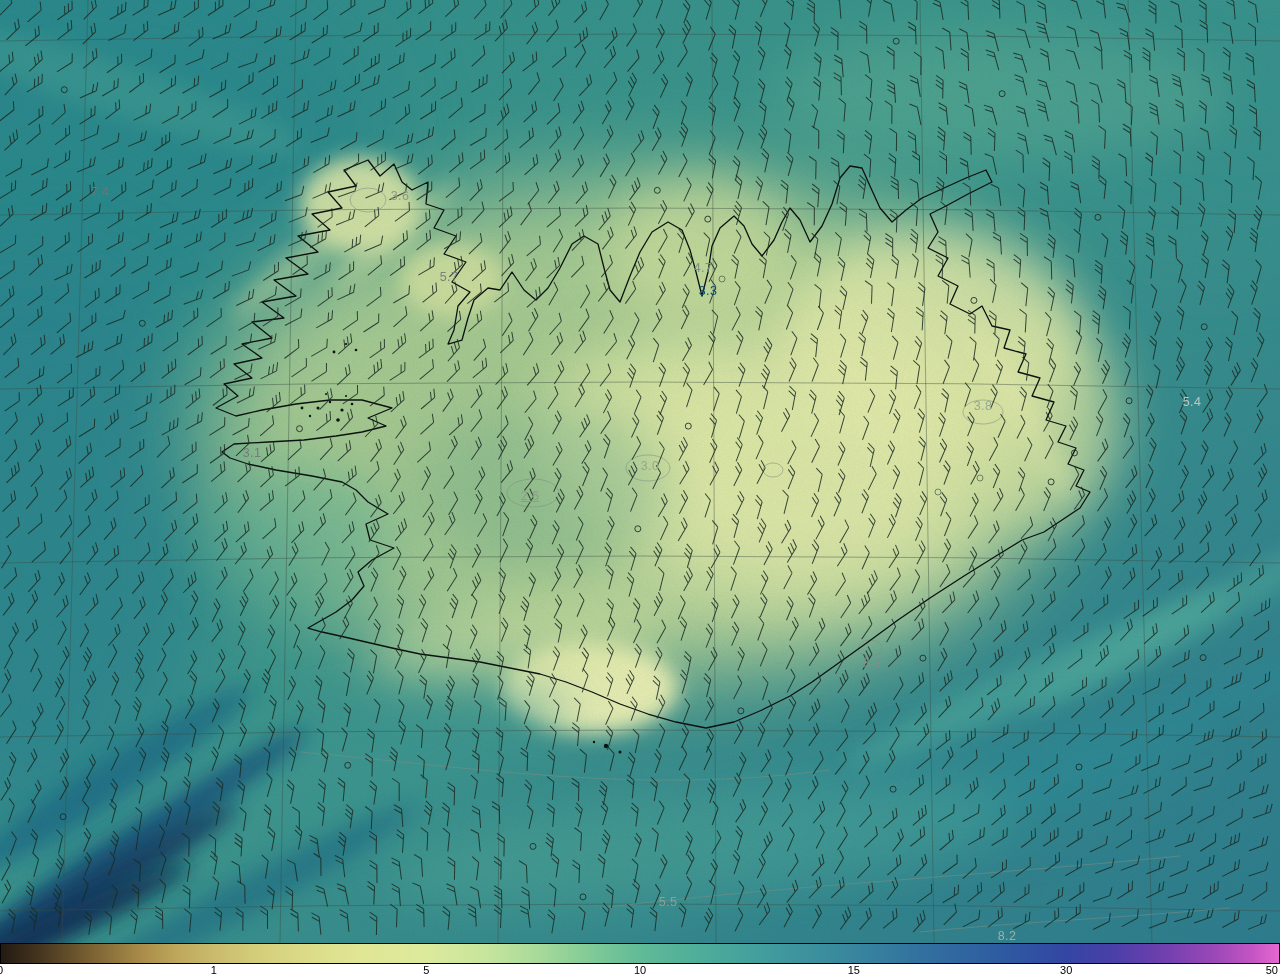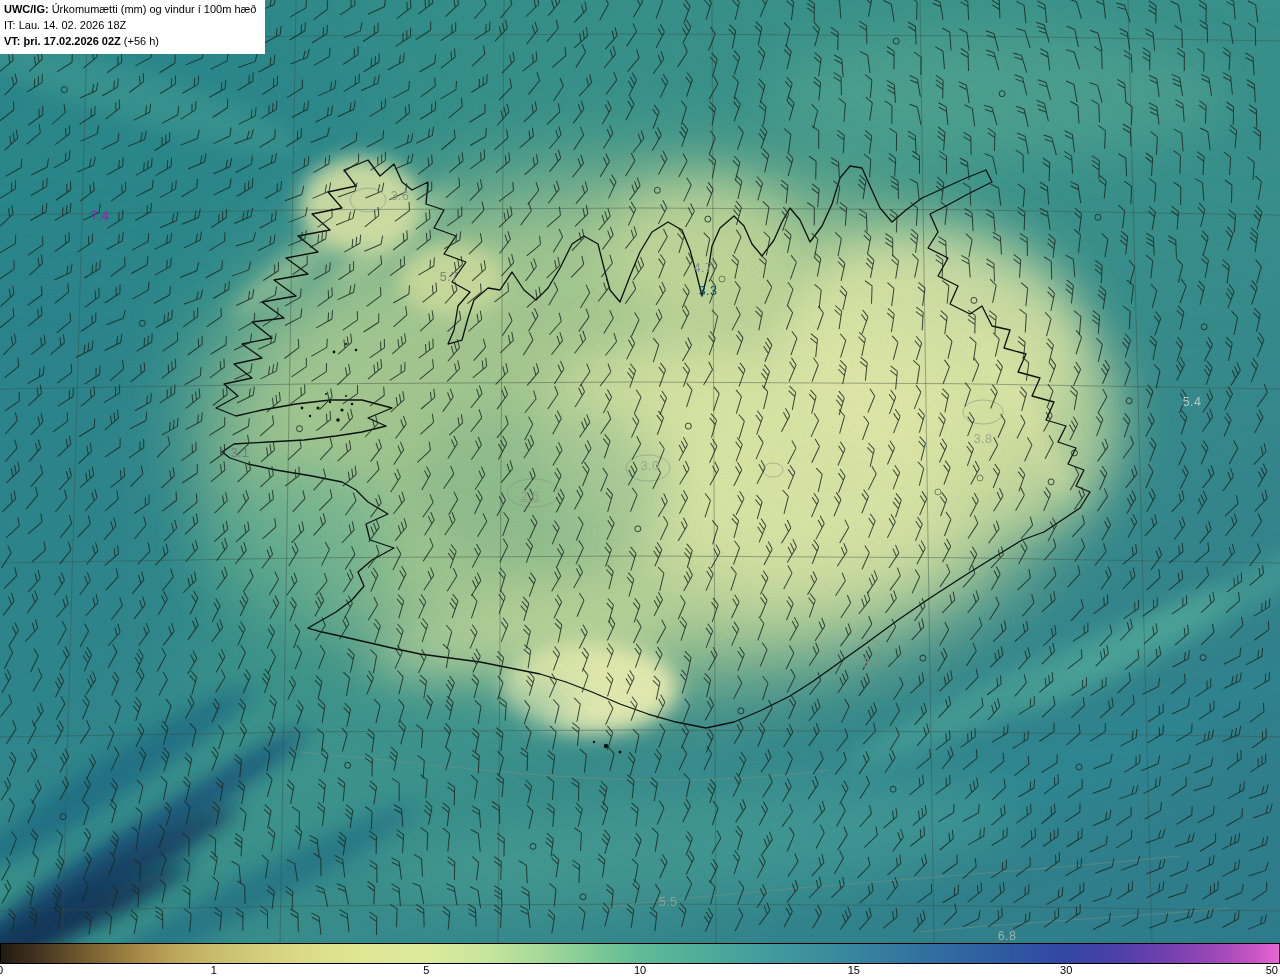--- a/index.html
+++ b/index.html
@@ -1893,40 +1893,35 @@
         <path d="M-9 0L9 0M9 0L13.8 -7.2" transform="translate(1129.6 922.3) rotate(-28.5)"></path>
         <path d="M-9 0L9 0M9 0L13.8 -7.2" transform="translate(1157.4 925.0) rotate(-21.3)"></path>
         <path d="M-9 0L9 0M9 0L13.8 -7.2M4.5 0L9.3 -7.2" transform="translate(1182.8 919.1) rotate(-17.0)"></path>
         <path d="M-9 0L9 0M9 0L13.8 -7.2M4.5 0L9.3 -7.2" transform="translate(1202.6 920.0) rotate(-19.6)"></path>
         <path d="M-9 0L9 0M9 0L13.8 -7.2M4.5 0L9.3 -7.2" transform="translate(1230.3 923.2) rotate(-28.1)"></path>
         <path d="M-9 0L9 0M9 0L13.8 -7.2M4.5 0L9.3 -7.2" transform="translate(1256.3 926.0) rotate(-22.0)"></path>
       </g>
   </svg>
 
   <div id="value-labels">
-      <div class="vlabel" style="left: 100px; top: 216px; color: #a21caf;">7.4</div>
+      <div class="vlabel" style="left: 100px; top: 192px; color: #737373;">7.4</div>
       <div class="vlabel" style="left: 400px; top: 196px; color: rgb(138, 154, 132);">3.6</div>
       <div class="vlabel" style="left: 449px; top: 277px; color: rgb(117, 133, 124); text-align: right;">5.7</div>
       <div class="vlabel" style="left: 703px; top: 268px; color: rgb(125, 141, 128);">4.7</div>
       <div class="vlabel" style="left: 708px; top: 291px; color: #0c4a6e; text-align: right;">3.3</div>
-      <div class="vlabel" style="left: 983px; top: 406px; color: rgb(154, 168, 144); margin-top: 33px;">3.8</div>
+      <div class="vlabel" style="left: 983px; top: 406px; color: rgb(154, 168, 144);">3.8</div>
       <div class="vlabel" style="left: 1192px; top: 402px; color: rgb(185, 200, 194);">5.4</div>
-      <div class="vlabel" style="left: 240px; top: 453px; color: rgb(111, 127, 120);">3.1</div>
+      <div class="vlabel" style="left: 252px; top: 453px; color: rgb(111, 127, 120);">3.1</div>
       <div class="vlabel" style="left: 530px; top: 496px; color: rgb(141, 156, 133); text-decoration: underline;">2.6</div>
       <div class="vlabel" style="left: 650px; top: 466px; color: rgb(151, 166, 142);">3.0</div>
       <div class="vlabel" style="left: 872px; top: 663px; color: rgb(127, 143, 134);">3.2</div>
       <div class="vlabel" style="left: 668px; top: 902px; color: rgb(143, 160, 152);">5.5</div>
-      <div class="vlabel" style="left: 1007px; top: 936px; color: rgb(159, 176, 168);">6.8</div>
+      <div class="vlabel" style="left: 1007px; top: 936px; color: rgb(159, 176, 168);">8.2</div>
     </div>
 
-  <div id="legend-box">
-    <div><span class="b">UWC/IG:</span><span> Úrkomumætti (mm) og vindur í 100m hæð</span></div>
-    <div>IT: Lau. 14. 02. 2026 18Z</div>
-    <div><span class="b">VT: þri. 17.02.2026 02Z</span><span> (+56 h)</span></div>
-  </div>
 
   <div id="colorbar">
     <div id="cbar-gradient" style="background: linear-gradient(90deg, rgb(35, 26, 18) 0%, rgb(69, 53, 31) 3%, rgb(122, 97, 50) 7%, rgb(169, 140, 73) 11%, rgb(191, 169, 92) 14%, rgb(201, 188, 108) 16.7%, rgb(211, 205, 122) 20%, rgb(220, 220, 136) 24%, rgb(224, 230, 148) 28%, rgb(220, 234, 156) 33.3%, rgb(199, 229, 156) 38%, rgb(168, 218, 154) 42%, rgb(130, 203, 151) 46%, rgb(96, 187, 151) 50%, rgb(77, 172, 154) 55%, rgb(65, 156, 157) 60%, rgb(56, 134, 158) 66.7%, rgb(50, 113, 159) 72%, rgb(46, 92, 161) 78%, rgb(51, 70, 163) 83.3%, rgb(74, 63, 168) 87%, rgb(112, 64, 174) 91%, rgb(156, 72, 184) 95%, rgb(198, 85, 196) 98%, rgb(230, 104, 210) 100%);"></div>
     <div id="cbar-ticks">
         <span class="cbar-tick mid" style="left: 0%;">0</span>
         <span class="cbar-tick mid" style="left: 16.7%;">1</span>
         <span class="cbar-tick mid" style="left: 33.3%;">5</span>
         <span class="cbar-tick mid" style="left: 50%;">10</span>
         <span class="cbar-tick mid" style="left: 66.7%;">15</span>
         <span class="cbar-tick mid" style="left: 83.3%;">30</span>

